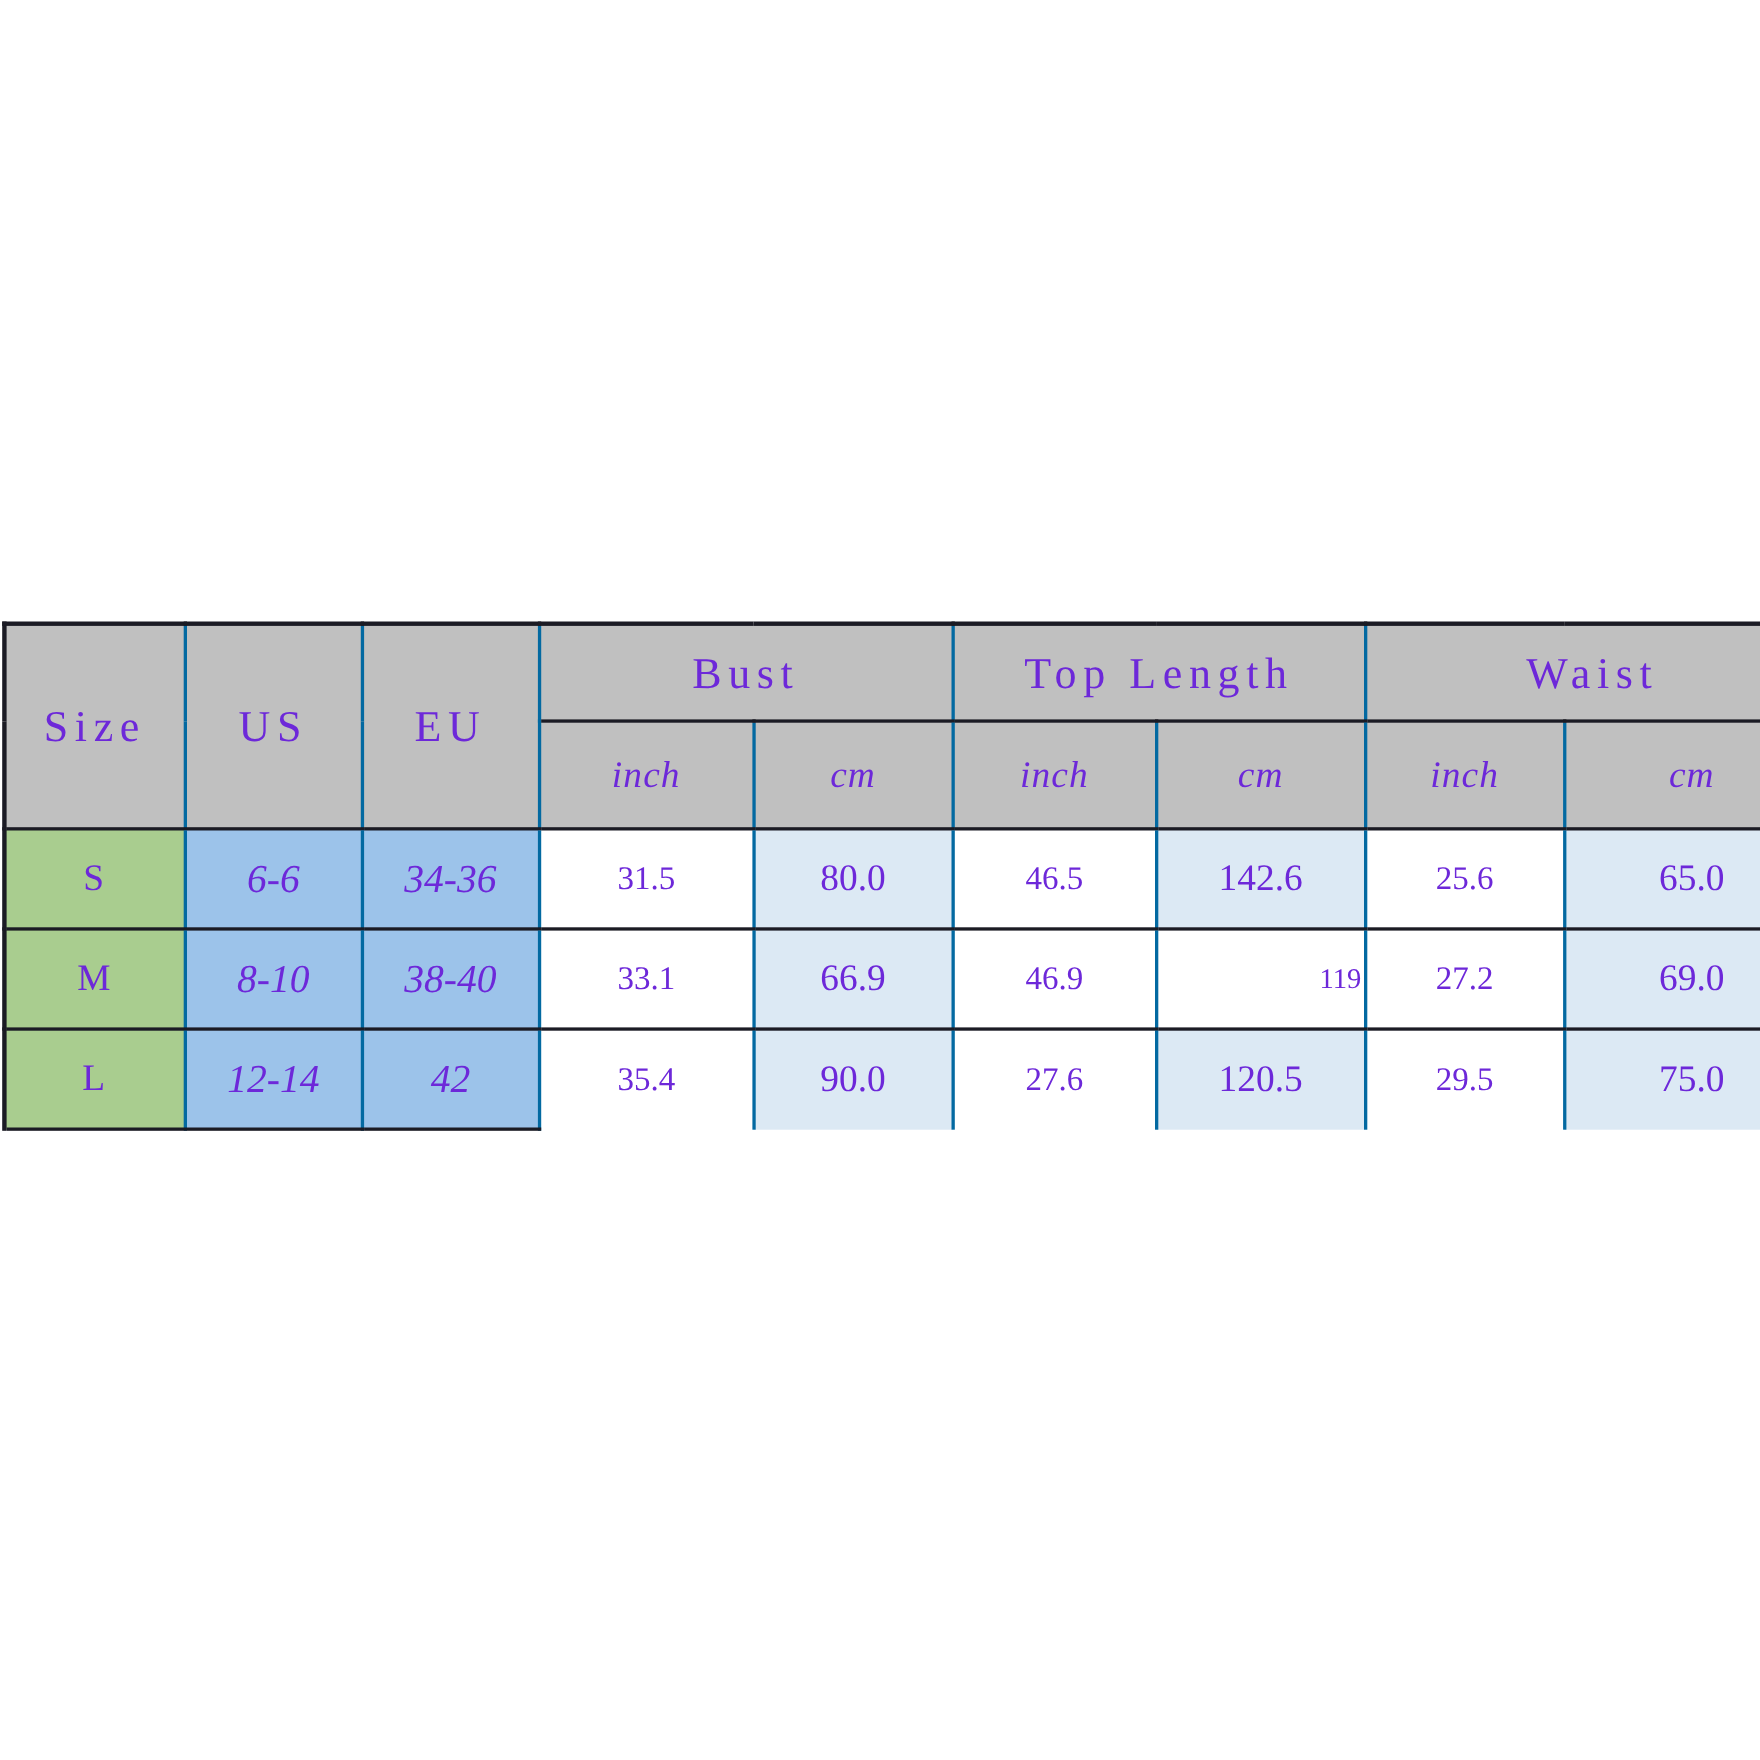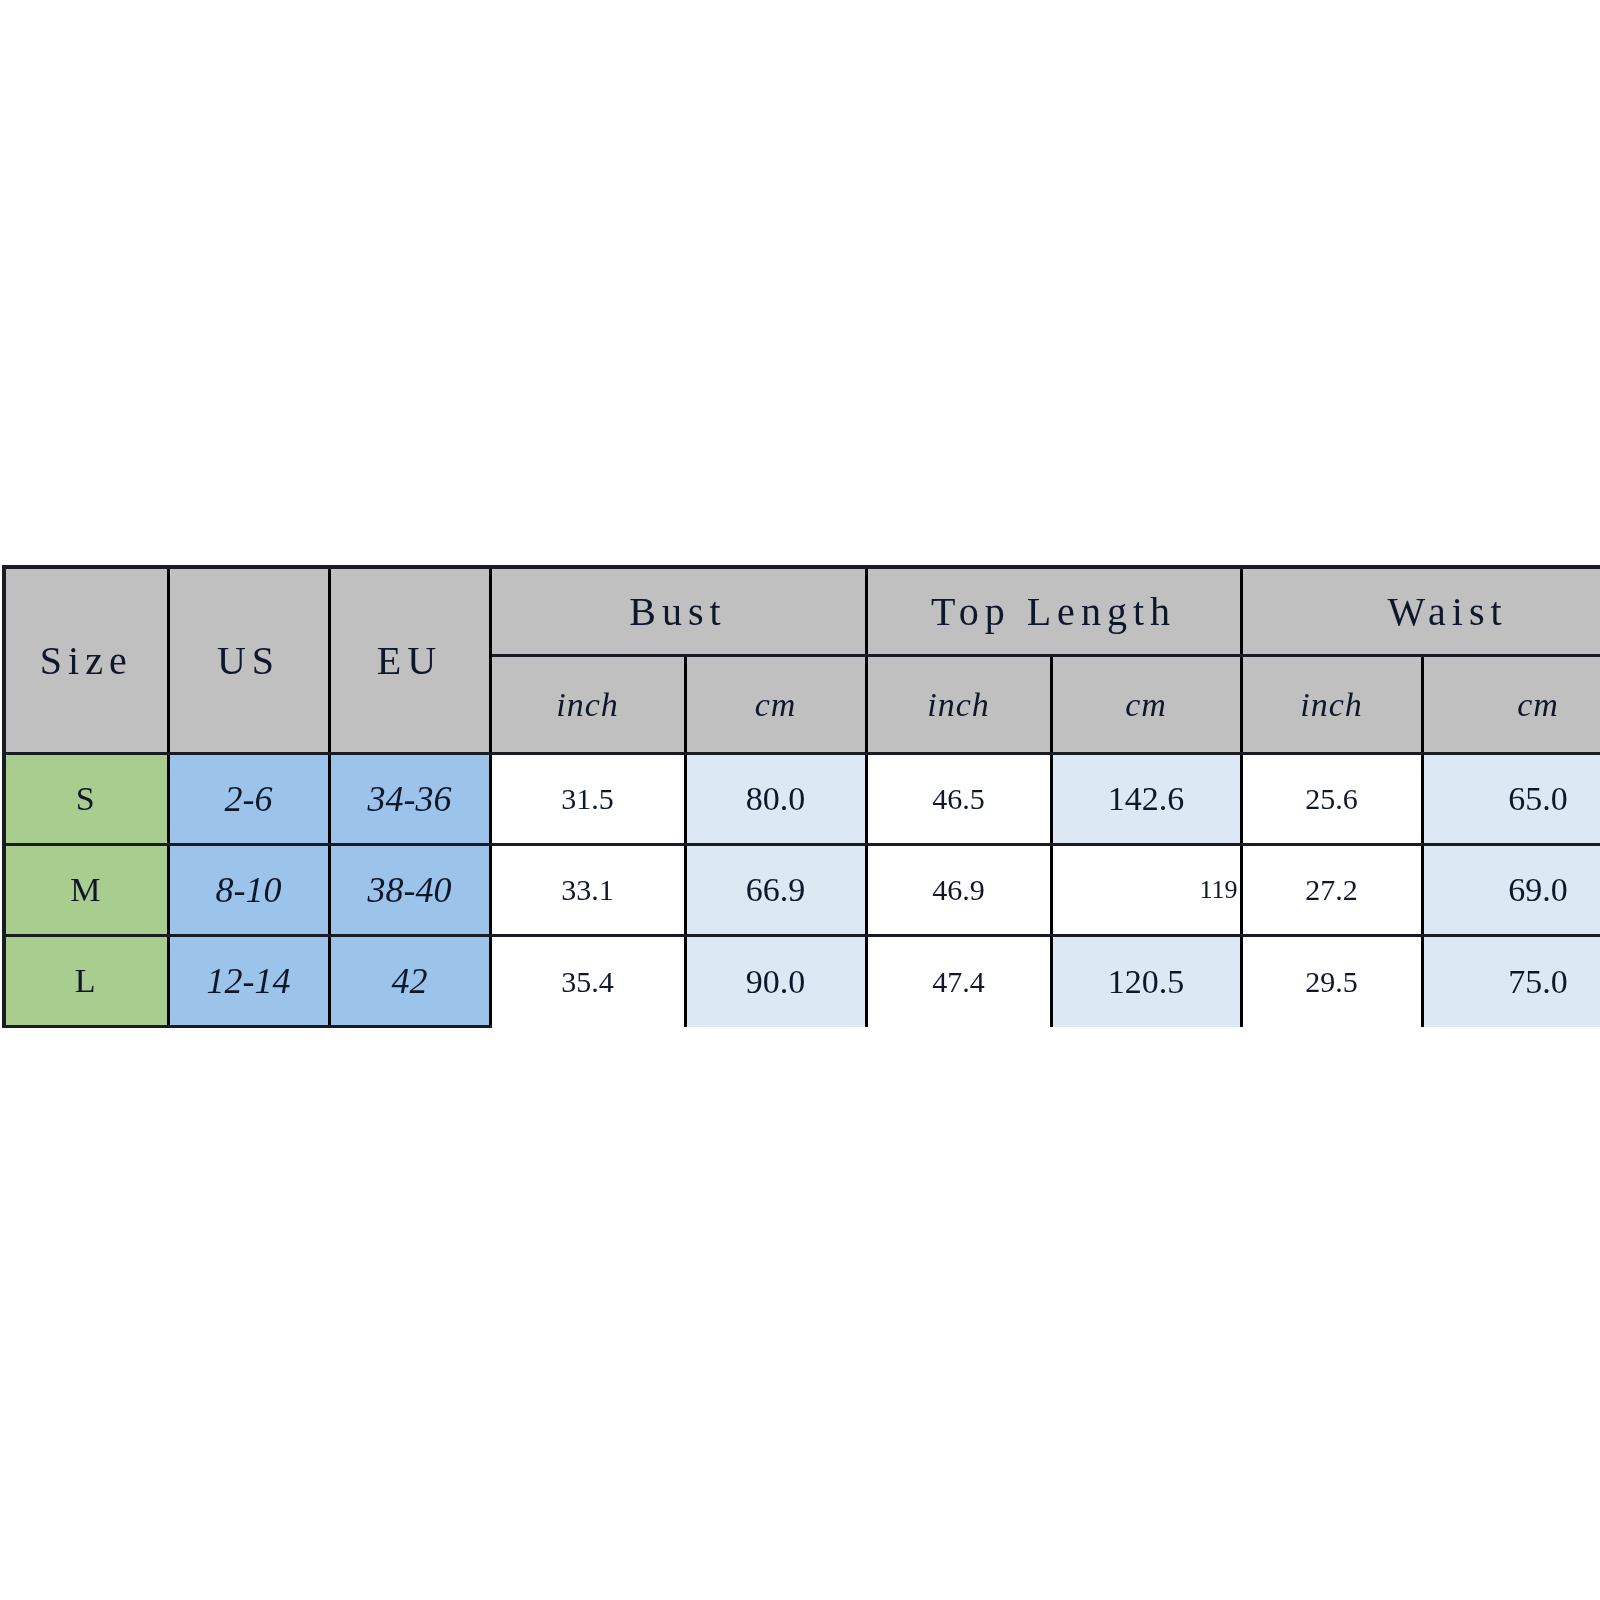--- a/index.html
+++ b/index.html
@@ -28,26 +28,26 @@
   table.size-chart {
     border-collapse: collapse;
     table-layout: fixed;
     width: 1650px;
     border-top: 4px solid #1b1b24;
     border-left: 4px solid #1b1b24;
   }
 
   table.size-chart td,
   table.size-chart th {
-    border-right: 3px solid #000000;
+    border-right: 3px solid #0369a1;
     border-bottom: 3px solid #1b1b24;
     text-align: center;
     vertical-align: middle;
     padding: 0;
-    color: #0f172a;
+    color: #6d28d9;
     font-weight: normal;
   }
 
   
   col.c-size   { width: 164px; }
   col.c-us     { width: 161px; }
   col.c-eu     { width: 161px; }
   col.c-bi     { width: 195px; }
   col.c-bc     { width: 181px; }
   col.c-ti     { width: 185px; }
@@ -144,21 +144,21 @@
         <th class="hdr-unit">inch</th>
         <th class="hdr-unit">cm</th>
         <th class="hdr-unit">inch</th>
         <th class="hdr-unit">cm</th>
       </tr>
     </thead>
 
     <tbody>
       <tr>
         <td class="size-cell">S</td>
-        <td class="us-cell">2-6</td>
+        <td class="us-cell">6-6</td>
         <td class="eu-cell">34-36</td>
         <td class="inch-cell">31.5</td>
         <td class="cm-cell">80.0</td>
         <td class="inch-cell">46.5</td>
         <td class="cm-cell">142.6</td>
         <td class="inch-cell">25.6</td>
         <td class="cm-cell">65.0</td>
       </tr>
 
       <tr>
@@ -172,20 +172,20 @@
         <td class="inch-cell">27.2</td>
         <td class="cm-cell">69.0</td>
       </tr>
 
       <tr class="last-row">
         <td class="size-cell">L</td>
         <td class="us-cell">12-14</td>
         <td class="eu-cell">42</td>
         <td class="inch-cell">35.4</td>
         <td class="cm-cell">90.0</td>
-        <td class="inch-cell">47.4</td>
+        <td class="inch-cell">27.6</td>
         <td class="cm-cell">120.5</td>
         <td class="inch-cell">29.5</td>
         <td class="cm-cell">75.0</td>
       </tr>
     </tbody>
   </table>
 </div>
 
 </body></html>

